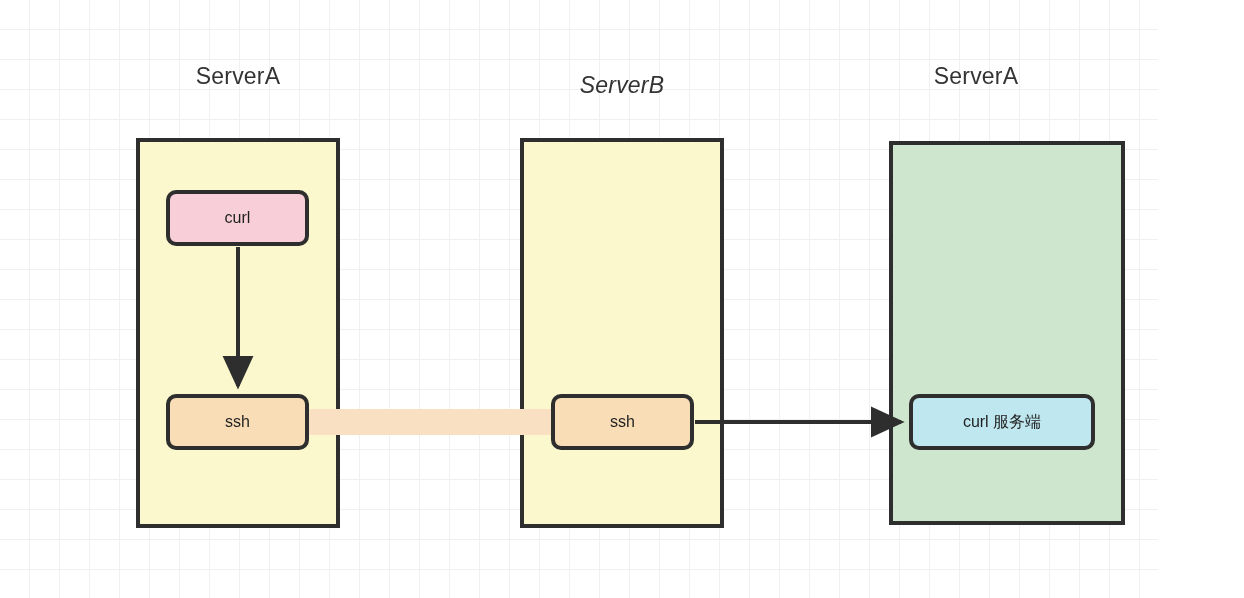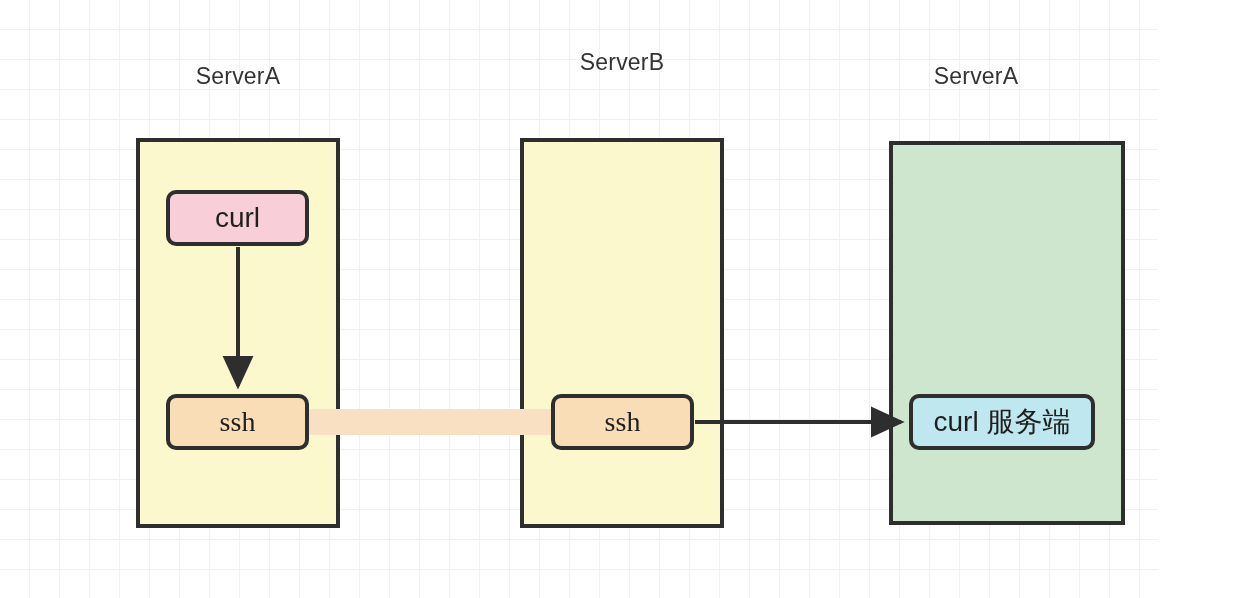--- a/index.html
+++ b/index.html
@@ -43,26 +43,26 @@
 
   
   .node {
     position: absolute;
     box-sizing: border-box;
     border: 4px solid #2e2e2e;
     border-radius: 10px;
     display: flex;
     align-items: center;
     justify-content: center;
-    font-size: 28px;
+    font-size: 16px;
     color: #1f1f1f;
     z-index: 5;
   }
   .node.pink   { background: #f8cfd8; }
-  .node.orange { background: #f8ddb7; font-family: Liberation Serif, serif; }
+  .node.orange { background: #f8ddb7; }
   .node.blue   { background: #bfe7ef; }
 
   
   .band {
     position: absolute;
     background: #fae0c2;
     z-index: 2;
   }
   svg.edges {
     position: absolute;
@@ -73,21 +73,21 @@
     z-index: 4;
     pointer-events: none;
   }
 </style>
 </head>
 <body>
 
 <div id="canvas">
 
   <div class="server-label" style="left:138px; top:63px; width:200px;">ServerA</div>
-  <div class="server-label" style="left:522px; top:49px; width:200px;">ServerB</div>
+  <div class="server-label" style="left:522px; top:72px; width:200px;font-style:italic;">ServerB</div>
   <div class="server-label" style="left:876px; top:63px; width:200px;">ServerA</div>
 
   <div class="server-box yellow" style="left:136px; top:138px; width:204px; height:390px;"></div>
   <div class="server-box yellow" style="left:520px; top:138px; width:204px; height:390px;"></div>
   <div class="server-box green" style="left:889px; top:141px; width:236px; height:384px;"></div>
 
   <div class="band" style="left:305px; top:409px; width:250px; height:26px;"></div>
 
   <div class="node pink" style="left:166px; top:190px; width:143px; height:56px;">
     <span>curl</span>

